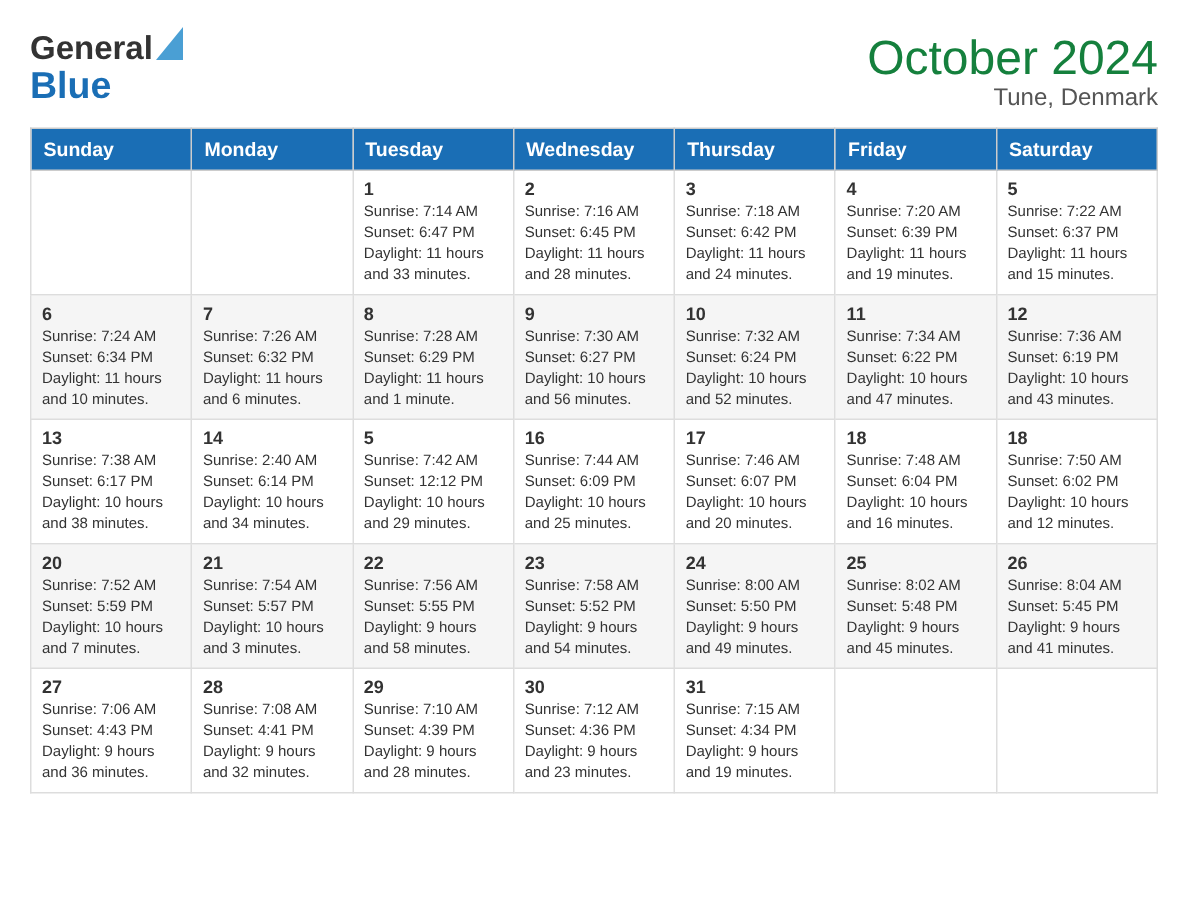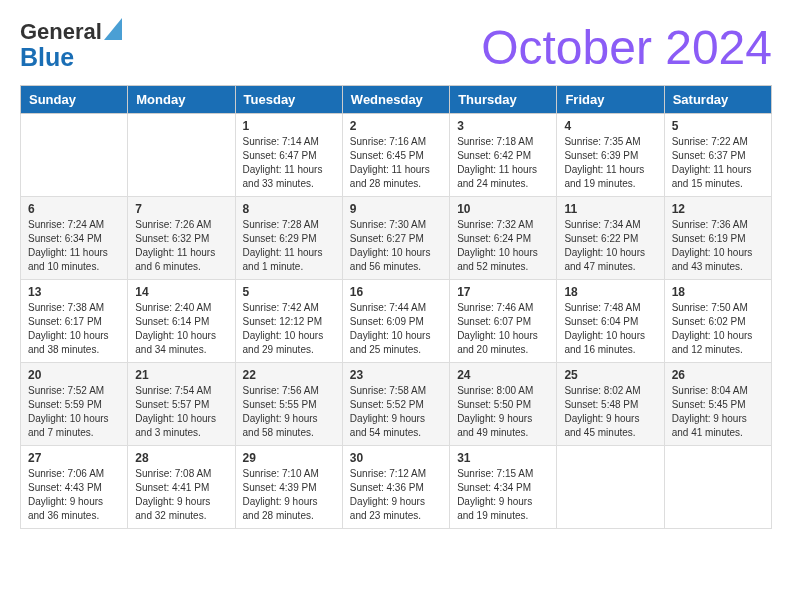--- a/index.html
+++ b/index.html
@@ -18,23 +18,23 @@
       gap: 26px;
     }
     .logo {
       display: flex;
       align-items: center;
     }
     .title-block {
       text-align: right;
     }
     .month-title {
-      font-size: 48px;
+      font-size: 32px;
       font-weight: normal;
-      color: #8b5cf6;
+      color: #15803d;
     }
     .subtitle {
       font-size: 16px;
       color: #555;
     }
     table {
       width: 100%;
       border-collapse: collapse;
       table-layout: fixed;
     }
@@ -84,20 +84,21 @@
         <span style="font-size:22px;font-weight:bold;color:#333;">General</span>
         <svg width="18" height="22" viewBox="0 0 18 22" style="margin-left:2px;margin-top:-6px;">
           <polygon points="0,22 18,0 18,22" fill="#4a9fd4"></polygon>
         </svg>
       </div>
       <span style="font-size:25px;font-weight:bold;color:#1a6eb5;">Blue</span>
     </div>
   </div>
   <div class="title-block">
     <div class="month-title">October 2024</div>
+    <div class="subtitle">Tune, Denmark</div>
   </div>
 </div>
 
 <table>
   <thead>
     <tr id="header-row">
     <th>Sunday</th>
         <th>Monday</th>
         <th>Tuesday</th>
         <th>Wednesday</th>
@@ -126,21 +127,21 @@
         </td>
         <td>
           <span class="day-num">3</span>
           <div class="day-detail">Sunrise: 7:18 AM
 Sunset: 6:42 PM
 Daylight: 11 hours
 and 24 minutes.</div>
         </td>
         <td>
           <span class="day-num">4</span>
-          <div class="day-detail">Sunrise: 7:35 AM
+          <div class="day-detail">Sunrise: 7:20 AM
 Sunset: 6:39 PM
 Daylight: 11 hours
 and 19 minutes.</div>
         </td>
         <td>
           <span class="day-num">5</span>
           <div class="day-detail">Sunrise: 7:22 AM
 Sunset: 6:37 PM
 Daylight: 11 hours
 and 15 minutes.</div>

